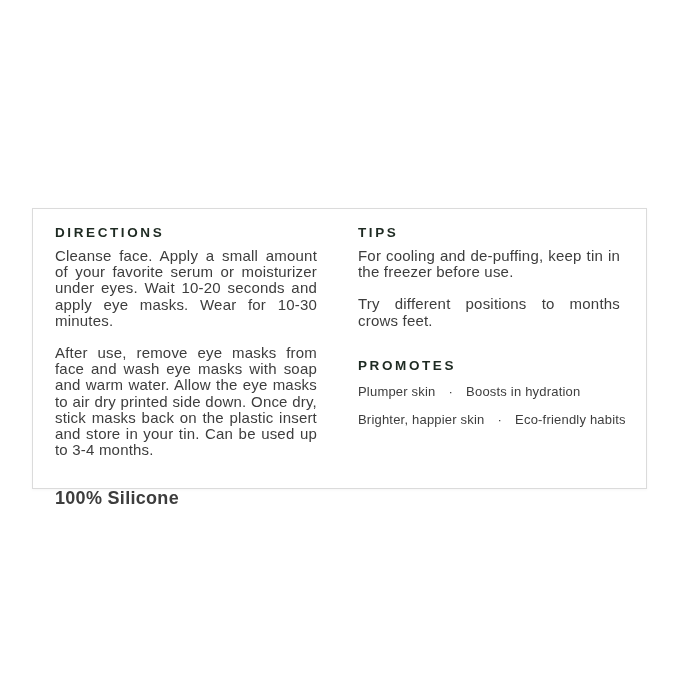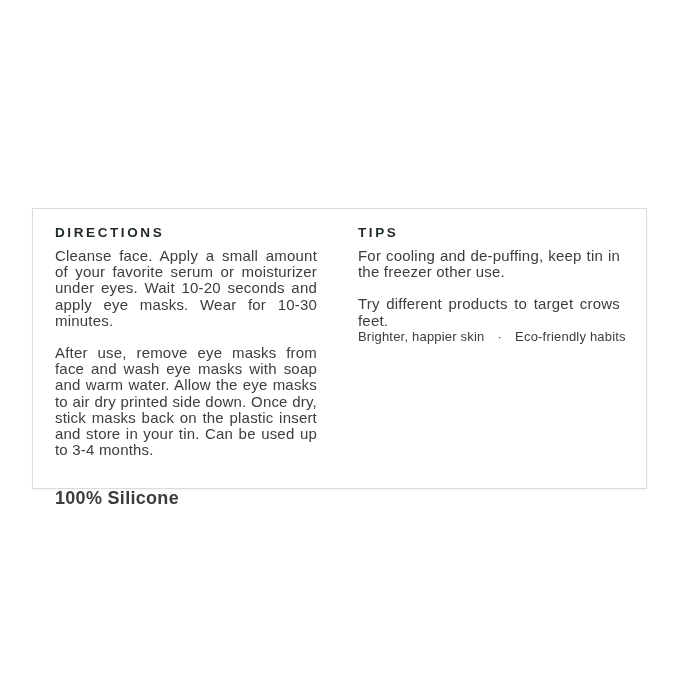--- a/index.html
+++ b/index.html
@@ -76,23 +76,27 @@
 
   <div class="col">
     <h2>DIRECTIONS</h2>
     <p class="body">Cleanse face. Apply a small amount of your favorite serum or moisturizer under eyes. Wait 10-20 seconds and apply eye masks. Wear for 10-30 minutes.</p>
     <p class="body">After use, remove eye masks from face and wash eye masks with soap and warm water. Allow the eye masks to air dry printed side down. Once dry, stick masks back on the plastic insert and store in your tin. Can be used up to 3-4 months.</p>
     <p class="material">100% Silicone</p>
   </div>
 
   <div class="col">
     <h2>TIPS</h2>
-    <p class="body">For cooling and de-puffing, keep tin in the freezer other use.</p>
-    <p class="body">Try different products to target crows feet.</p>
+    <p class="body">For cooling and de-puffing, keep tin in the freezer before use.</p>
+    <p class="body">Try different positions to months crows feet.</p>
 
+    <h2 class="promotes-heading">PROMOTES</h2>
 
+    <div class="promo-row">
+      <span>Plumper skin</span><span class="promo-sep">·</span><span>Boosts in hydration</span>
+    </div>
 
     <div class="promo-row">
       <span>Brighter, happier skin</span><span class="promo-sep">·</span><span>Eco-friendly habits</span>
     </div>
   </div>
 
 </div>
 
 </body></html>

